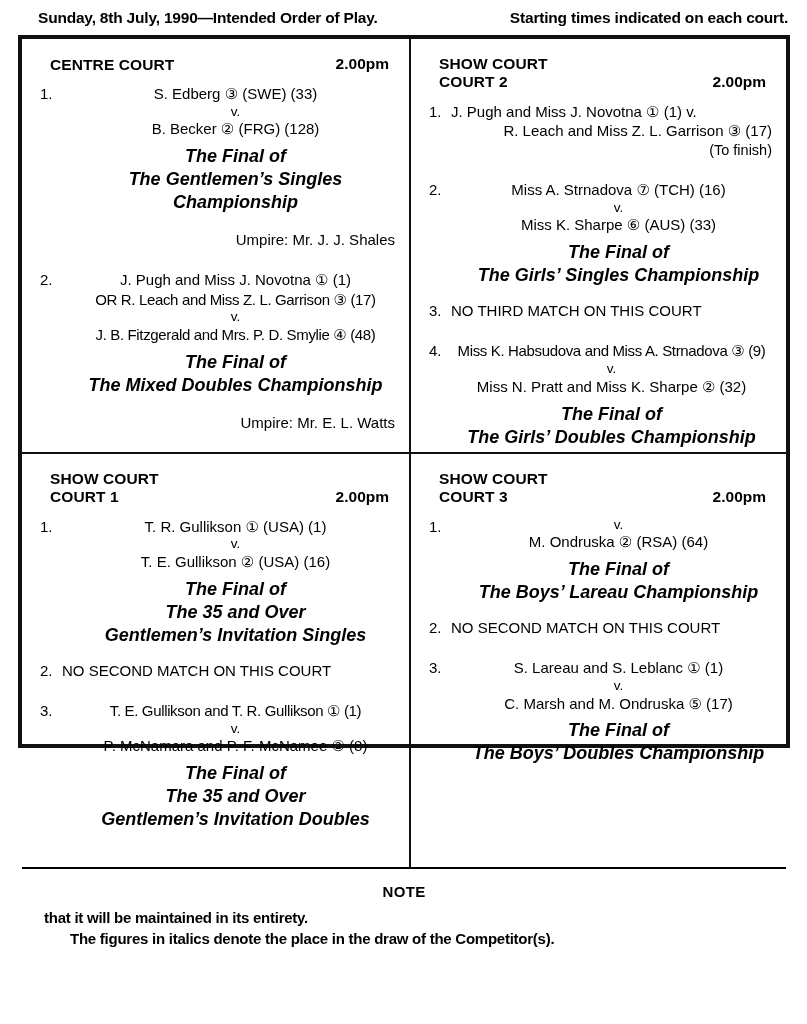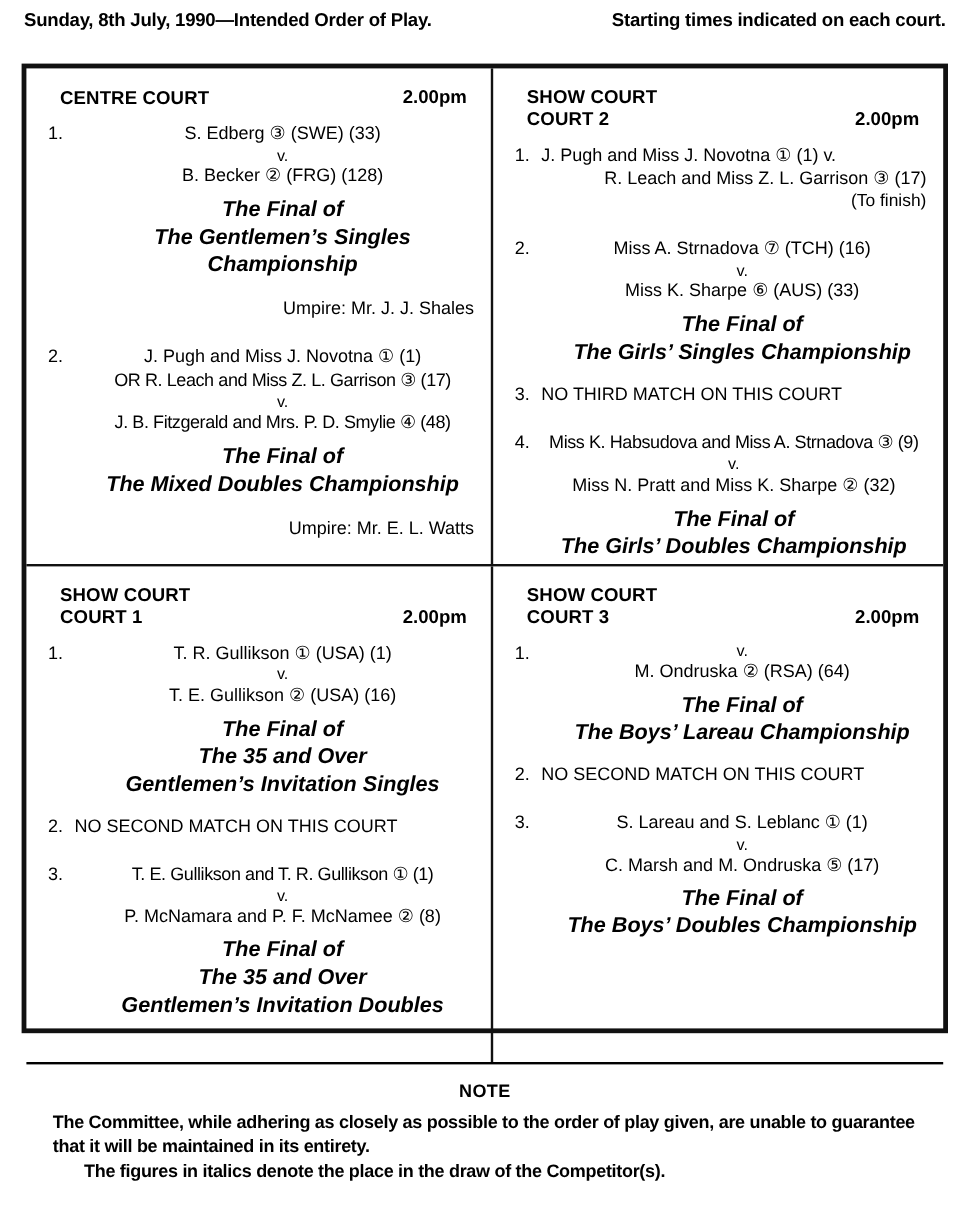--- a/index.html
+++ b/index.html
@@ -26,30 +26,30 @@
     display: flex;
     justify-content: space-between;
     align-items: center;
   }
   .page-header .hdr-text {
     font-size: 15.5px;
     font-weight: bold;
     letter-spacing: -0.2px;
     white-space: nowrap;
   }
-  .page-header .hdr-left { margin-left: 2px; }
+  .page-header .hdr-left { margin-left: 20px; }
   .page-header .hdr-right { margin-right: 2px; }
 
   
   .frame {
     position: absolute;
     left: 18px;
-    top: 53px;
+    top: 35px;
     width: 772px;
-    height: 808px;
+    height: 713px;
     border: 4px solid #111111;
     box-sizing: border-box;
     background: #ffffff;
     display: flex;
     flex-direction: column;
   }
 
   .grid {
     flex: 0 0 826px;
     display: flex;
@@ -352,19 +352,18 @@
               </div>
             </div>
           </div>
         </div>
     </div>
   </div>
 
   <div class="note">
     <div class="note-title">NOTE</div>
     <div id="note-lines">
-        <div class="note-line">The Committee, while adhering as closely as possible to the order of play given, are unable to guarantee</div>
         <div class="note-line">that it will be maintained in its entirety.</div>
         <div class="note-line indent">The figures in italics denote the place in the draw of the Competitor(s).</div>
       </div>
   </div>
 
 </div>
 
 </body></html>

